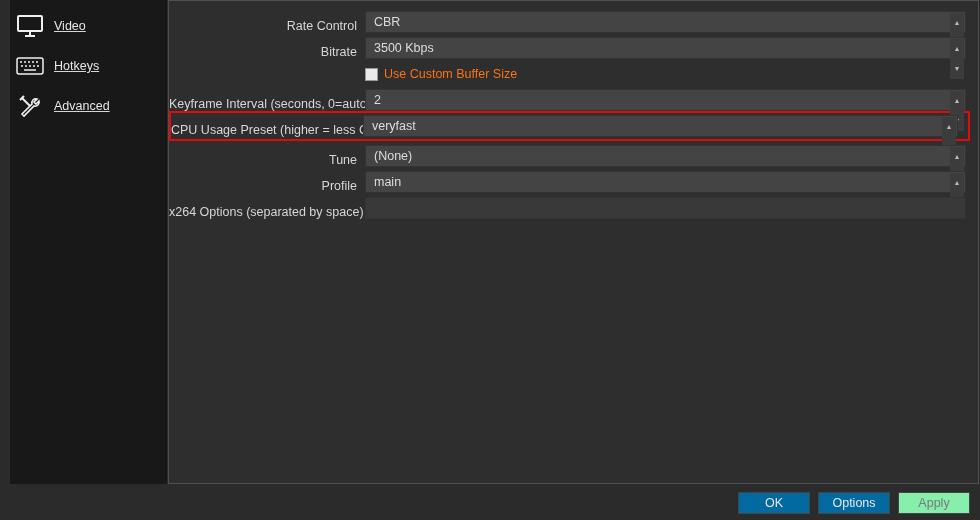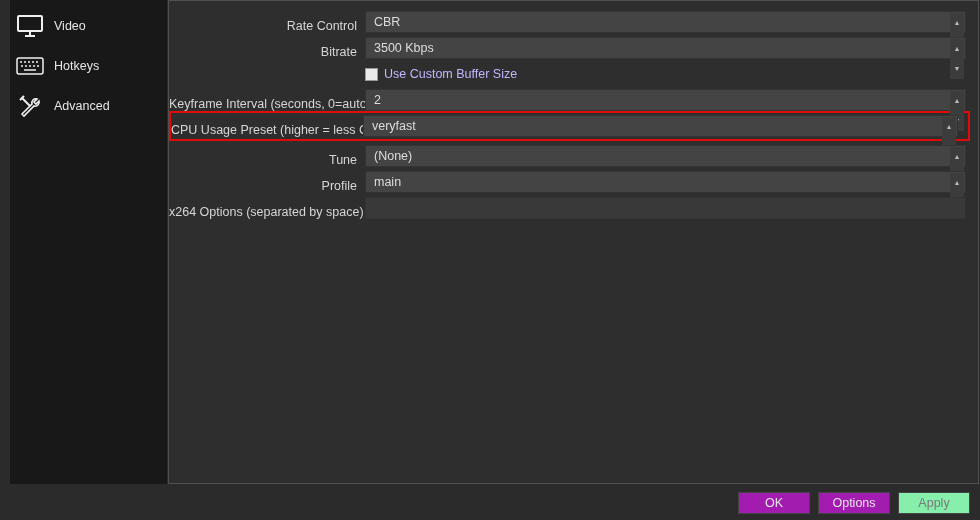--- a/index.html
+++ b/index.html
@@ -28,20 +28,21 @@
     margin-left: 10px;
     margin-bottom: 36px;
   }
   .sidebar-item {
     display: flex;
     align-items: center;
     gap: 10px;
     height: 40px;
     padding: 0 10px 0 6px;
     cursor: pointer;
+    text-decoration: underline;
   }
   .sidebar-item .icon {
     width: 28px; height: 28px;
     display: flex; align-items: center; justify-content: center;
     color: #f0f0f0;
   }
   .sidebar-item svg { display: block; }
   .sidebar-item .label { color: #e6e6e6; }
 
   .content {
@@ -109,21 +110,21 @@
     background: #3c3c3c;
   }
   .select-arrows { background: #444444; }
   .checkbox {
     width: 13px; height: 13px;
     background: #eaeaea;
     border: 1px solid #9a9a9a;
     margin-right: 6px;
     flex: 0 0 13px;
   }
-  .chk-label { color: #c4b5fd; }
+  .chk-label { color: #f97316; }
   .highlight {
     border: 2px solid #e20b0b;
     padding: 2px 4px 2px 0;
     margin-right: 2px;
     height: 30px;
   }
   .highlight .label { width: 192px; }
 
   .footer {
     position: absolute;
@@ -132,21 +133,21 @@
     background: #2b2b2b;
     display: flex;
     align-items: center;
     justify-content: flex-end;
     gap: 8px;
     padding-right: 10px;
   }
   .btn {
     min-width: 72px;
     height: 22px;
-    background: #a21caf;
+    background: #0369a1;
     color: #e6e6e6;
     display: flex; align-items: center; justify-content: center;
     font-size: 12.5px;
     cursor: pointer;
     border: 1px solid #444444;
     padding: 0 12px;
   }
   .btn.disabled {
     background: #86efac;
     color: #7a7a7a;

